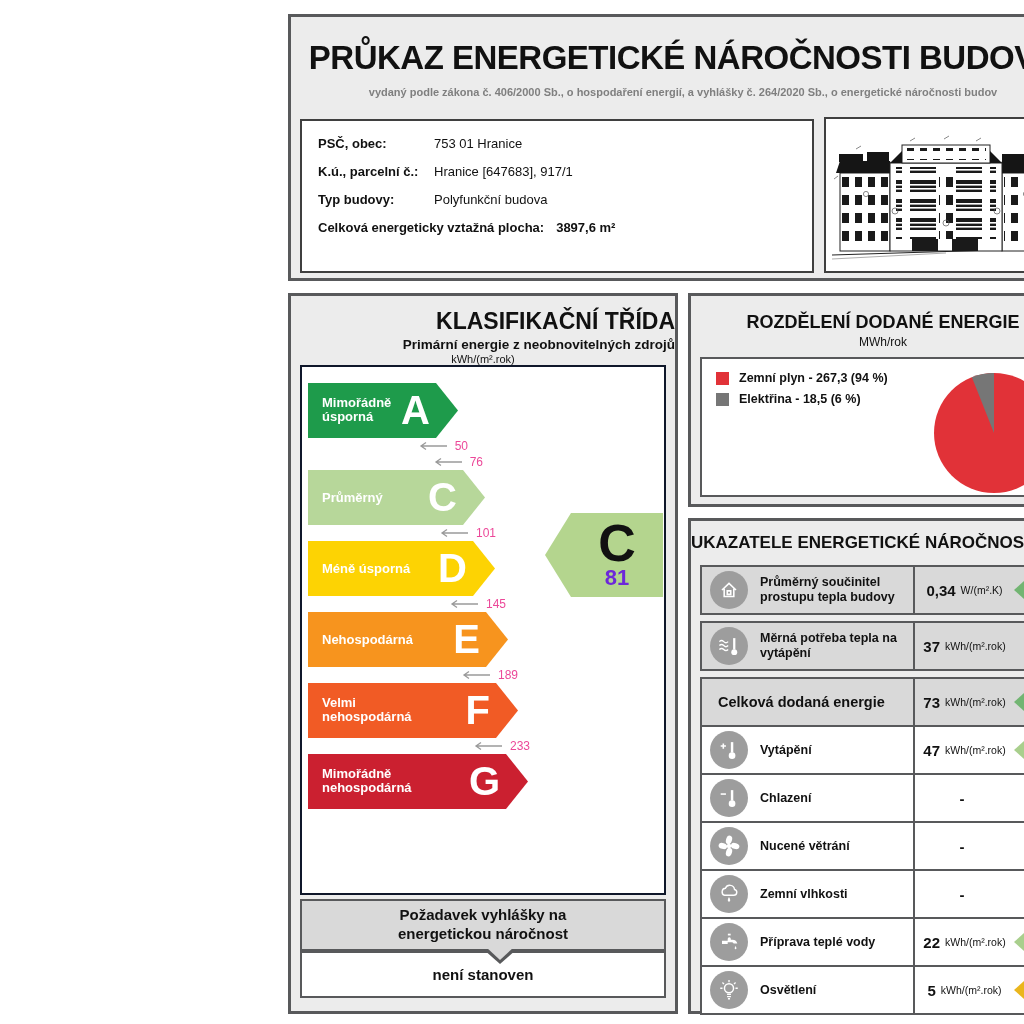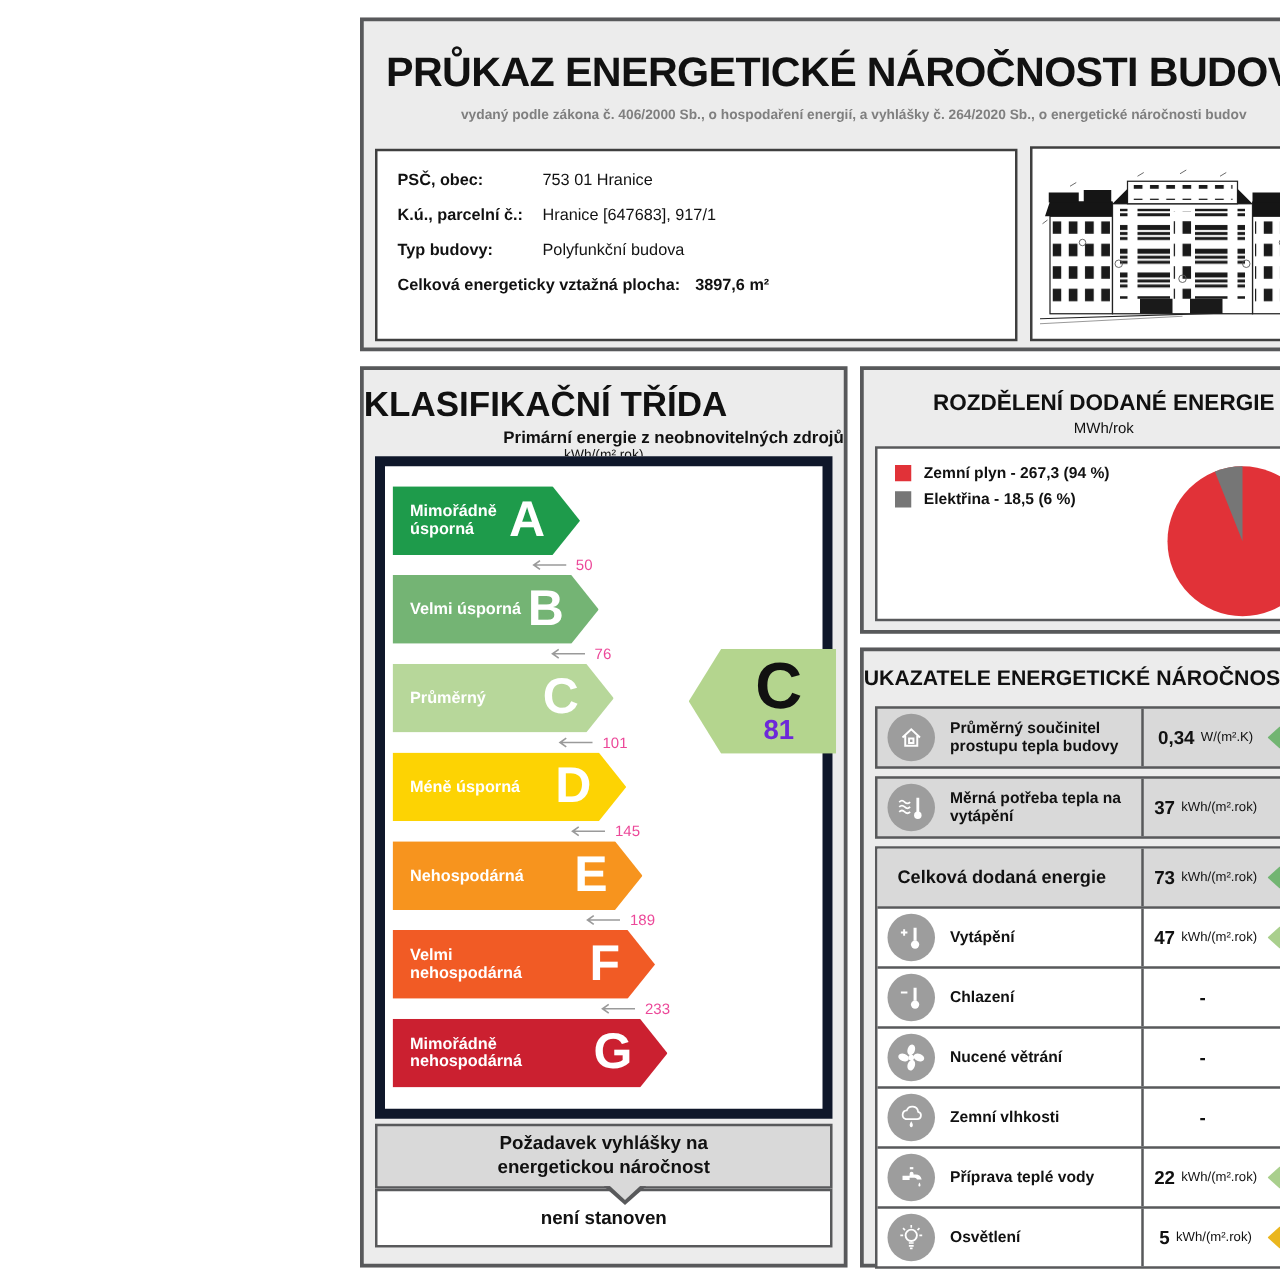--- a/index.html
+++ b/index.html
@@ -14,25 +14,25 @@
   .main-title{margin-top:22px;text-align:center;font-size:33px;font-weight:bold;letter-spacing:-.5px}
   .main-sub{margin-top:9px;text-align:center;font-size:11px;font-weight:bold;color:#7f7f7f}
   .info-box{position:absolute;left:9px;top:102px;width:514px;height:154px;background:#fff;
     border:2px solid #3f3f3f;box-sizing:border-box;padding:8px 0 0 16px}
   .info-row{display:flex;align-items:center;height:28px;font-size:13px}
   .info-label{font-weight:bold;width:116px;flex:none}
   .img-box{position:absolute;left:533px;top:100px;width:244px;height:156px;background:#fff;
     border:2px solid #3f3f3f;box-sizing:border-box}
 
   
-  .cl-title{margin-top:12px;text-align:left;font-size:28px;font-weight:bold}
+  .cl-title{margin-top:12px;text-align:right;font-size:23px;font-weight:bold}
   .cl-sub{margin-top:2px;text-align:right;font-size:13.5px;font-weight:bold}
   .cl-unit{margin-top:1px;text-align:center;font-size:11px}
   .scale-box{position:absolute;left:9px;top:69px;width:366px;height:530px;background:#fff;
-    border:8px solid #0f172a;box-sizing:border-box;padding:16px 0 0 6px}
+    border:2px solid #0f172a;box-sizing:border-box;padding:16px 0 0 6px}
   .band{position:relative;height:55px;
     clip-path:polygon(0 0,calc(100% - 22px) 0,100% 50%,calc(100% - 22px) 100%,0 100%)}
   .band-label{position:absolute;left:14px;top:50%;transform:translateY(-50%);width:112px;
     color:#fff;font-weight:bold;font-size:13px;line-height:1.15}
   .band-letter{position:absolute;right:28px;top:50%;transform:translateY(-52%);
     color:#fff;font-weight:bold;font-size:40px}
   .threshold{height:16px;display:flex;align-items:center;justify-content:flex-end}
   .th-num{font-size:12px;color:#ec4899;margin-left:7px}
   .result-arrow{position:absolute;left:243px;top:146px;width:118px;height:84px;
     clip-path:polygon(0 50%,26px 0,100% 0,100% 100%,26px 100%);
@@ -165,24 +165,20 @@
       <span class="band-label">Mimořádně úsporná</span>
       <span class="band-letter">A</span>
     </div>
     <div class="threshold" style="width:160px">
       <svg width="34" height="10" viewBox="0 0 34 10">
           <path d="M33 5 H7 M12 1.5 L7 5 L12 8.5" fill="none" stroke="#9a9a9a" stroke-width="1.3"></path>
         </svg>
       <span class="th-num">50</span>
     </div>
 
-    <div class="band" style="width: 165px; background-color: rgb(116, 180, 116);">
-      <span class="band-label">Velmi úsporná</span>
-      <span class="band-letter">B</span>
-    </div>
     <div class="threshold" style="width:175px">
       <svg width="34" height="10" viewBox="0 0 34 10">
           <path d="M33 5 H7 M12 1.5 L7 5 L12 8.5" fill="none" stroke="#9a9a9a" stroke-width="1.3"></path>
         </svg>
       <span class="th-num">76</span>
     </div>
 
     <div class="band" style="width: 177px; background-color: rgb(183, 215, 154);">
       <span class="band-label">Průměrný</span>
       <span class="band-letter">C</span>

